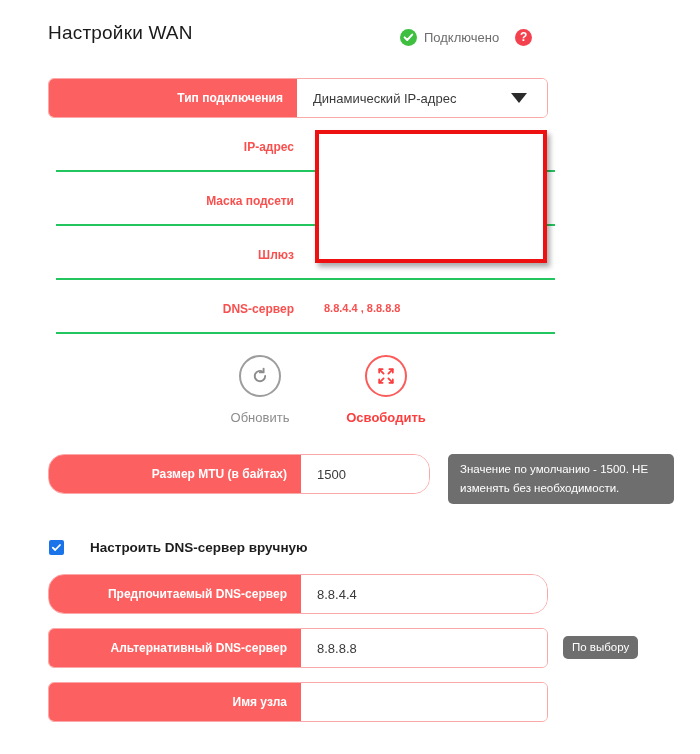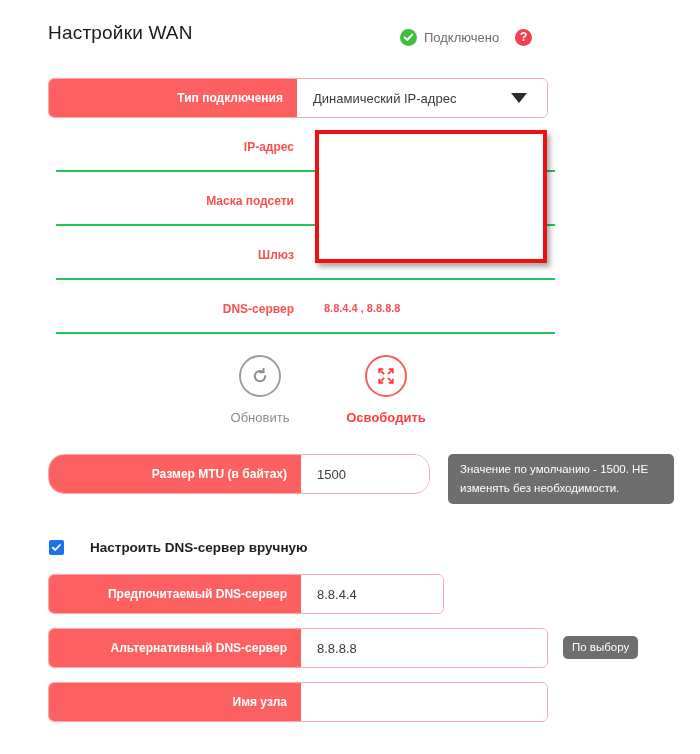--- a/index.html
+++ b/index.html
@@ -117,21 +117,21 @@
     border-left: 8px solid transparent;
     border-right: 8px solid transparent;
     border-top: 10px solid #2b2b2b;
   }
 
   
   #row-conn   { top: 78px; width: 500px; }
   #row-conn .field-label { width: 248px; }
   #row-mtu    { top: 454px; width: 382px; border-radius: 16px; }
   #row-mtu .field-label  { width: 252px; }
-  #row-dns1   { top: 574px; width: 396px; }
+  #row-dns1   { top: 574px; width: 500px; border-radius: 16px; }
   #row-dns1 .field-label { width: 252px; }
   #row-dns2   { top: 628px; width: 500px; }
   #row-dns2 .field-label { width: 252px; }
   #row-host   { top: 682px; width: 500px; }
   #row-host .field-label { width: 252px; }
 
   
   .info-row {
     position: absolute;
     left: 56px;

